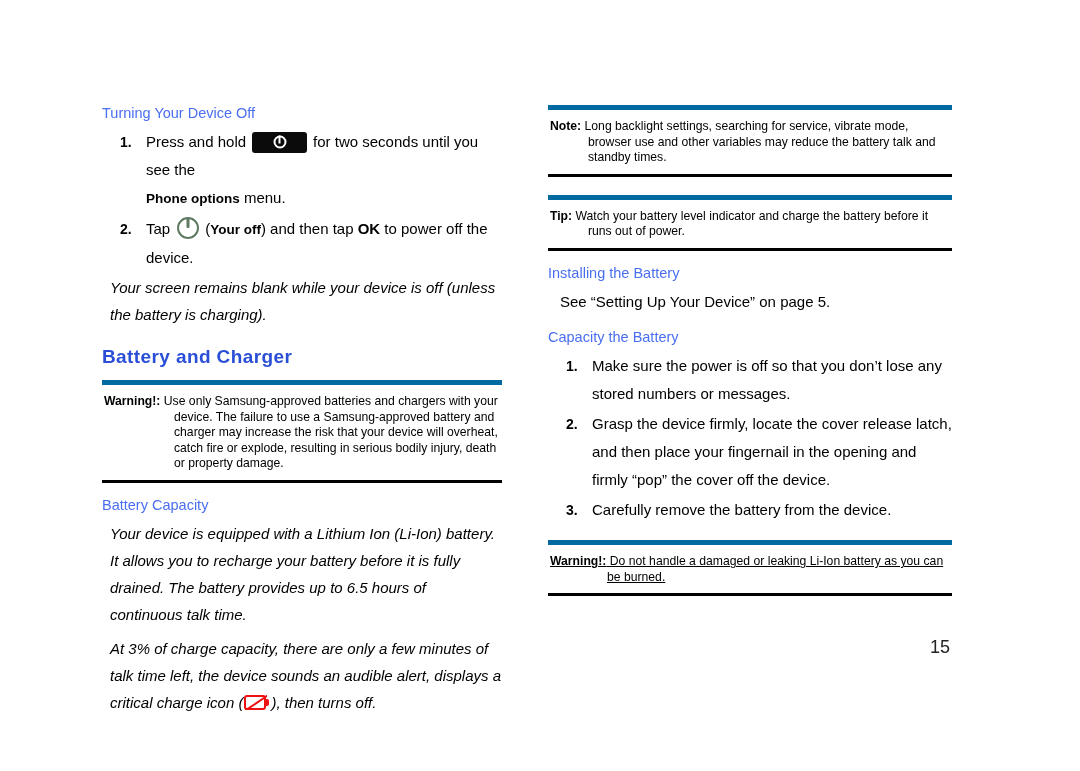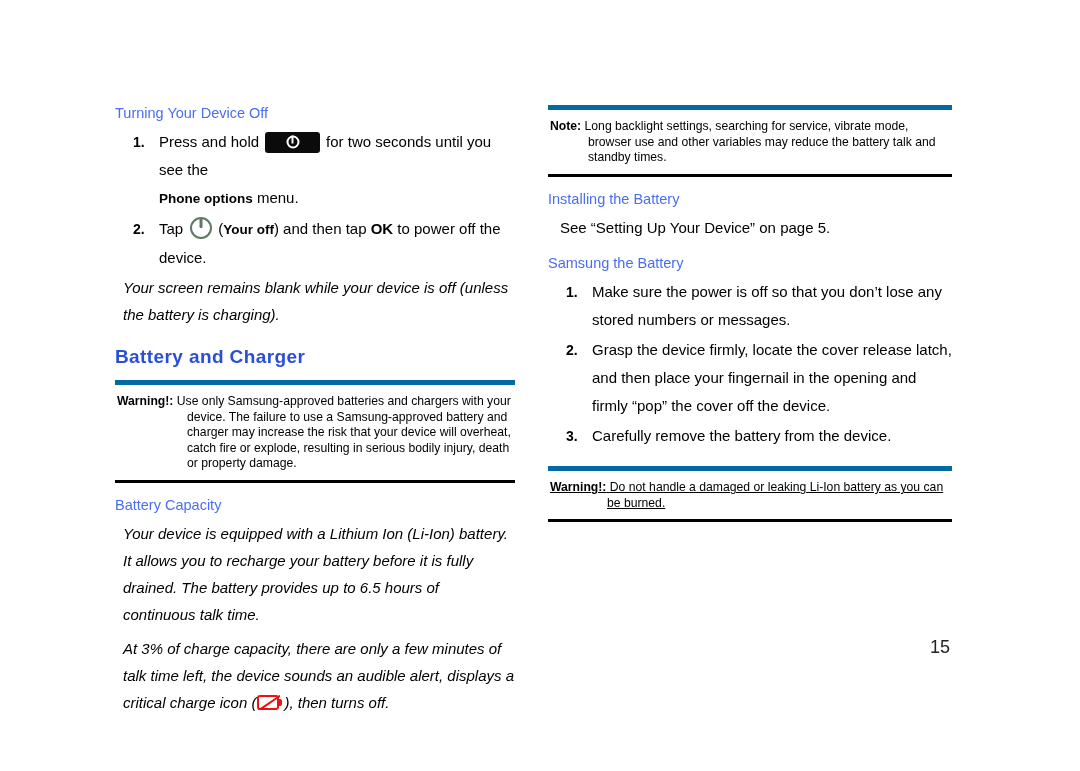--- a/index.html
+++ b/index.html
@@ -20,21 +20,21 @@
   .page {
     position: absolute;
     inset: 0;
   }
 
   
   .col {
     position: absolute;
     top: 105px;
   }
-  .col-left  { left: 115px; width: 400px; }
+  .col-left  { left: 102px; width: 400px; }
   .col-right { left: 548px; width: 404px; }
 
   
   .h-section {
     color: #2a4fd6;
     font-size: 19px;
     font-weight: bold;
     letter-spacing: 0.4px;
     margin: 18px 0 8px 0;
     line-height: 1.15;
@@ -272,26 +272,32 @@
 
   <div class="col col-right">
 
     <div class="callout" style="margin-top:0;">
       <div class="callout-body narrow">
         <span class="callout-label">Note:</span>
         <span>Long backlight settings, searching for service, vibrate mode, browser use and other variables may reduce the battery talk and standby times.</span>
       </div>
     </div>
 
+    <div class="callout" style="margin-top:18px;">
+      <div class="callout-body narrow">
+        <span class="callout-label">Tip:</span>
+        <span>Watch your battery level indicator and charge the battery before it runs out of power.</span>
+      </div>
+    </div>
 
     <div class="h-sub gap-top">Installing the Battery</div>
 
     <p class="para seeref">See “Setting Up Your Device” on page 5.</p>
 
-    <div class="h-sub gap-top">Samsung the Battery</div>
+    <div class="h-sub gap-top">Capacity the Battery</div>
 
     <ol class="numlist">
       <li class="numitem">
         <span class="num">1.</span>
         <span>Make sure the power is off so that you don’t lose any stored numbers or messages.</span>
       </li>
       <li class="numitem">
         <span class="num">2.</span>
         <span>Grasp the device firmly, locate the cover release latch, and then place your fingernail in the opening and firmly “pop” the cover off the device.</span>
       </li>

